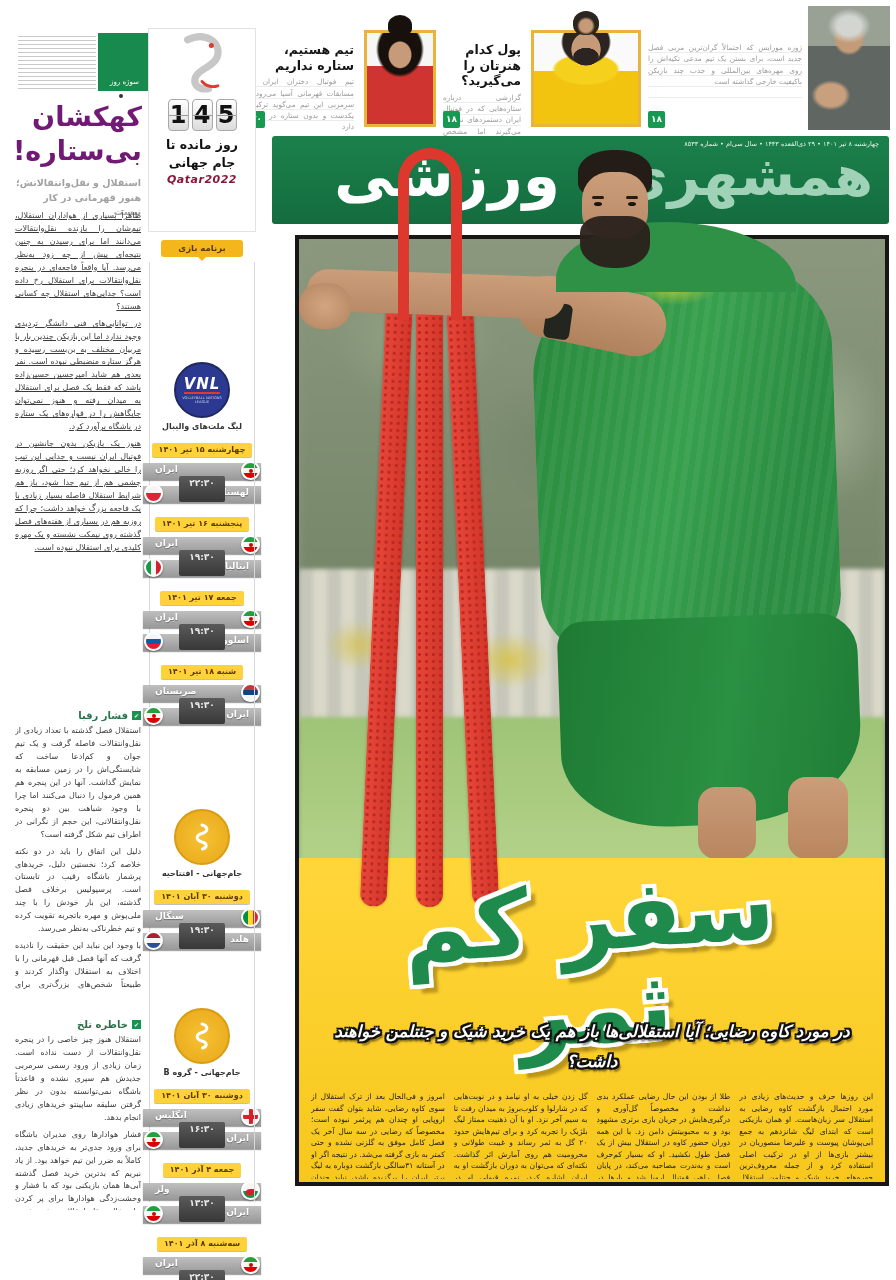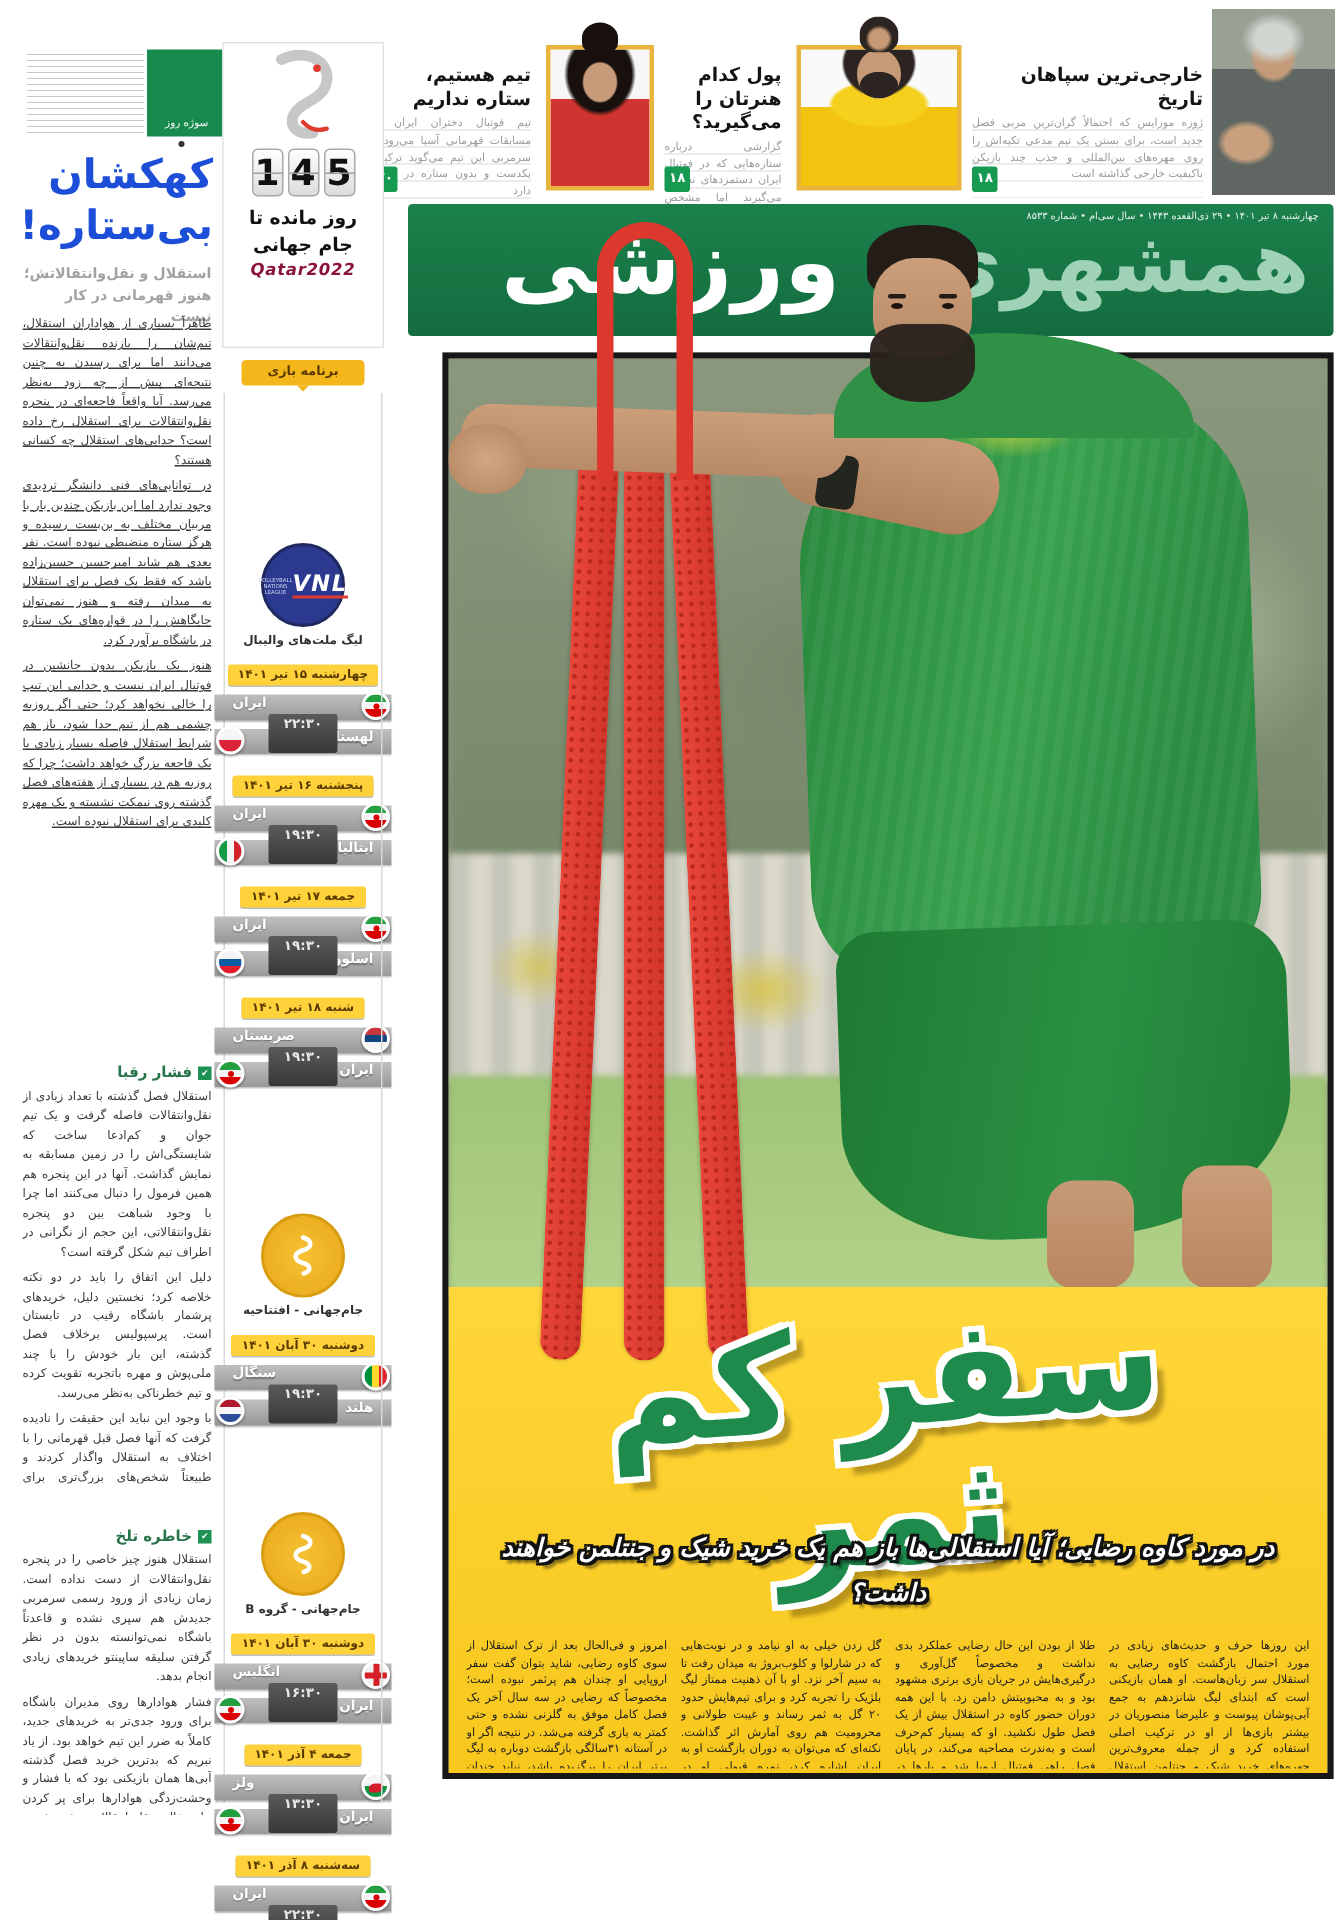--- a/index.html
+++ b/index.html
@@ -46,21 +46,21 @@
   .mh-date{position:absolute;top:4px;right:10px;font-size:6.5px;color:#e9f4ee;}
   .mh-brand-main{position:absolute;right:16px;top:4px;font-size:56px;font-weight:bold;color:#9fd2b6;line-height:1.3;}
   .mh-brand-accent{position:absolute;left:62px;top:0;font-size:60px;font-weight:bold;color:#ffffff;line-height:1.3;}
 
   
   .kicker-lines{position:absolute;left:18px;top:36px;width:78px;height:56px;
      background:repeating-linear-gradient(to bottom,#c9c9c9 0 1px,rgba(0,0,0,0) 1px 4px);}
   .kicker-box{position:absolute;left:98px;top:33px;width:53px;height:58px;background:#188a4d;}
   .kicker-box span{position:absolute;bottom:5px;left:0;right:0;text-align:center;font-size:7px;color:#fff;}
   .kicker-dot{position:absolute;left:119px;top:94px;width:4px;height:4px;border-radius:50%;background:#333;}
-  .lead-headline{position:absolute;left:14px;top:100px;width:128px;font-size:27px;line-height:1.25;font-weight:bold;color:#1d4ed8;text-align:right;}
+  .lead-headline{position:absolute;left:14px;top:100px;width:128px;font-size:27px;line-height:1.25;font-weight:bold;color:#701a75;text-align:right;}
   .lead-sub{position:absolute;left:14px;top:176px;width:127px;font-size:9.5px;line-height:1.55;color:#a2a2a2;font-weight:bold;}
   .lead-body{position:absolute;left:15px;top:210px;width:126px;height:486px;overflow:hidden;
      font-size:8px;line-height:1.62;color:#3a3a3a;text-align:justify;text-decoration:underline;}
   .lead-body p{margin-bottom:4px;}
   .lead-secs{position:absolute;left:15px;top:710px;width:126px;}
   .lead-sec .sec-title{display:flex;align-items:center;gap:4px;margin-bottom:4px;}
   .secbox{width:9px;height:9px;background:#1c9152;color:#fff;font-size:6px;line-height:9px;text-align:center;flex:0 0 9px;}
   .sec-title b{font-size:10px;color:#27734a;}
   .sec-body{overflow:hidden;font-size:8px;line-height:1.62;color:#3a3a3a;text-align:justify;}
   .sec-body p{margin-bottom:4px;}
@@ -83,21 +83,21 @@
      color:#5a3a00;font-size:8.5px;font-weight:bold;line-height:17px;text-align:center;}
   .tab::after{content:"";position:absolute;left:50%;bottom:-4px;margin-left:-4px;border:4px solid rgba(0,0,0,0);border-top-color:#f3b71b;border-bottom:none;}
 
   
   .rail{position:absolute;left:150px;top:262px;width:104px;height:980px;text-align:center;}
   .rail::before,.rail::after{content:"";position:absolute;top:0;bottom:40px;width:1px;background:#d8d8d8;}
   .rail::before{left:-1px;} .rail::after{right:-1px;}
   .sched-sec:nth-of-type(1){margin-top:100px;}
   .sched-sec:nth-of-type(2){margin-top:84px;}
   .sched-sec:nth-of-type(3){margin-top:58px;}
-  .seclogo{width:56px;height:56px;border-radius:50%;margin:0 auto;display:flex;flex-direction:row;align-items:center;justify-content:center;}
+  .seclogo{width:56px;height:56px;border-radius:50%;margin:0 auto;display:flex;flex-direction:column;align-items:center;justify-content:center;}
   .seclogo.vnl{background:#2b3990;border:2px solid #20295f;}
   .vnl-main{color:#fff;font-weight:bold;font-style:italic;font-size:15px;letter-spacing:1px;border-bottom:2px solid #e0392e;line-height:1.1;}
   .vnl-sub{color:#ccd3ef;font-size:3.6px;margin-top:2px;}
   .seclogo.wc{background:radial-gradient(#f6c133,#e8a81a);border:2px solid #d99d12;}
   .sec-caption{font-size:8px;font-weight:bold;color:#333;margin:4px 0 6px;}
   .row{margin-bottom:4px;}
   .chip{display:inline-block;background:#ffd23b;border-radius:2px;padding:2px 7px 3px;font-size:8px;font-weight:bold;color:#5a3a00;
      box-shadow:0 1px 0 rgba(0,0,0,.25);margin:1px 0 2px;}
   .match{position:relative;height:40px;margin:2px 0 8px;}
   .banner{position:absolute;left:-7px;right:-7px;height:17px;background:linear-gradient(#bfbfbf,#989898);box-shadow:0 1px 1px rgba(0,0,0,.35);padding-left:31px;}
@@ -189,21 +189,20 @@
 </head>
 <body>
 
 <div class="page">
 
   <div style="position:absolute;inset:0;pointer-events:none;">
 
   <div class="teaser">
         <div class="tphoto coach"></div>
         <div class="ttext">
-          <div class="thead">خارجی‌ترین سپاهان تاریخ</div>
           <div class="texcerpt">ژوزه مورایس که احتمالاً گران‌ترین مربی فصل جدید است، برای بستن یک تیم مدعی تکیه‌اش را روی مهره‌های بین‌المللی و جذب چند بازیکن باکیفیت خارجی گذاشته است</div>
           <div class="badge">۱۸</div>
         </div>
       </div>
       <div class="teaser">
         <div class="tphoto sepahan"></div>
         <div class="ttext">
           <div class="thead">پول کدام هنرتان را می‌گیرید؟</div>
           <div class="texcerpt">گزارشی درباره ستاره‌هایی که در فوتبال ایران دستمزدهای نجومی می‌گیرند اما مشخص نیست بابت کدام هنرشان چنین رقمی دریافت می‌کنند</div>
           <div class="badge">۱۸</div>

